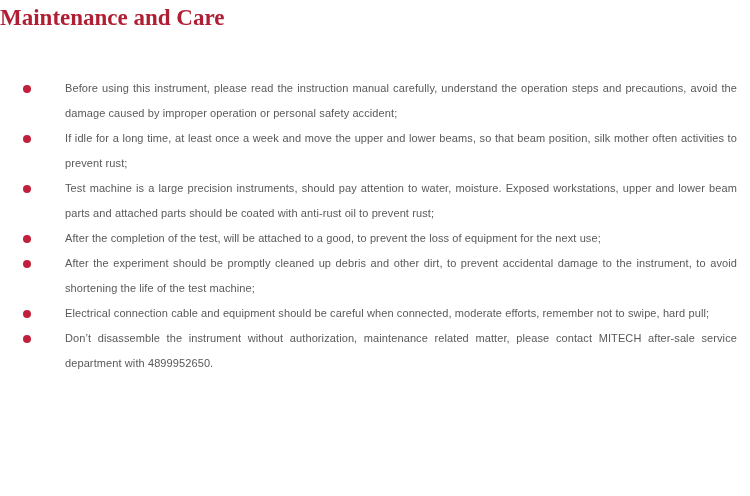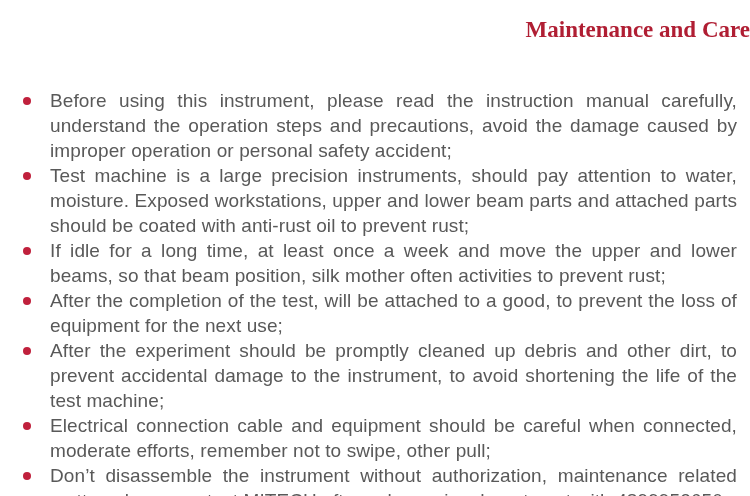--- a/index.html
+++ b/index.html
@@ -8,37 +8,37 @@
     background: #ffffff;
     font-family: "Liberation Sans", sans-serif;
   }
   .page {
     width: 750px;
     height: 496px;
     background: #ffffff;
     overflow: hidden;
   }
   .page-title {
-    margin-top: 16px;
-    text-align: right;
+    margin-top: 4px;
+    text-align: left;
     font-family: "Liberation Serif", "DejaVu Serif", serif;
     font-weight: 700;
     font-size: 23px;
     line-height: 28px;
     color: #b01e33;
   }
   .maintenance-list {
     list-style: none;
     margin-top: 44px;
   }
   .list-item {
     position: relative;
-    padding-left: 50px;
+    padding-left: 65px;
     padding-right: 13px;
-    font-size: 19px;
+    font-size: 11px;
     line-height: 25px;
     color: #595959;
     text-align: justify;
     letter-spacing: 0.1px;
   }
   .bullet-icon {
     position: absolute;
     left: 23px;
     top: 8.5px;
     width: 8px;
@@ -53,36 +53,36 @@
 <div class="page">
   <h1 class="page-title">Maintenance and Care</h1>
 
   <ul class="maintenance-list">
       <li class="list-item">
     <span class="bullet-icon"></span>
     <span>Before using this instrument, please read the instruction manual carefully, understand the operation steps and precautions, avoid the damage caused by improper operation or personal safety accident;</span>
   </li>
       <li class="list-item">
     <span class="bullet-icon"></span>
-    <span>Test machine is a large precision instruments, should pay attention to water, moisture. Exposed workstations, upper and lower beam parts and attached parts should be coated with anti-rust oil to prevent rust;</span>
+    <span>If idle for a long time, at least once a week and move the upper and lower beams, so that beam position, silk mother often activities to prevent rust;</span>
   </li>
       <li class="list-item">
     <span class="bullet-icon"></span>
-    <span>If idle for a long time, at least once a week and move the upper and lower beams, so that beam position, silk mother often activities to prevent rust;</span>
+    <span>Test machine is a large precision instruments, should pay attention to water, moisture. Exposed workstations, upper and lower beam parts and attached parts should be coated with anti-rust oil to prevent rust;</span>
   </li>
       <li class="list-item">
     <span class="bullet-icon"></span>
     <span>After the completion of the test, will be attached to a good, to prevent the loss of equipment for the next use;</span>
   </li>
       <li class="list-item">
     <span class="bullet-icon"></span>
     <span>After the experiment should be promptly cleaned up debris and other dirt, to prevent accidental damage to the instrument, to avoid shortening the life of the test machine;</span>
   </li>
       <li class="list-item">
     <span class="bullet-icon"></span>
-    <span>Electrical connection cable and equipment should be careful when connected, moderate efforts, remember not to swipe, other pull;</span>
+    <span>Electrical connection cable and equipment should be careful when connected, moderate efforts, remember not to swipe, hard pull;</span>
   </li>
       <li class="list-item">
     <span class="bullet-icon"></span>
     <span>Don’t disassemble the instrument without authorization, maintenance related matter, please contact MITECH after-sale service department with 4899952650.</span>
   </li>
     </ul>
 </div>
 
 </body></html>

